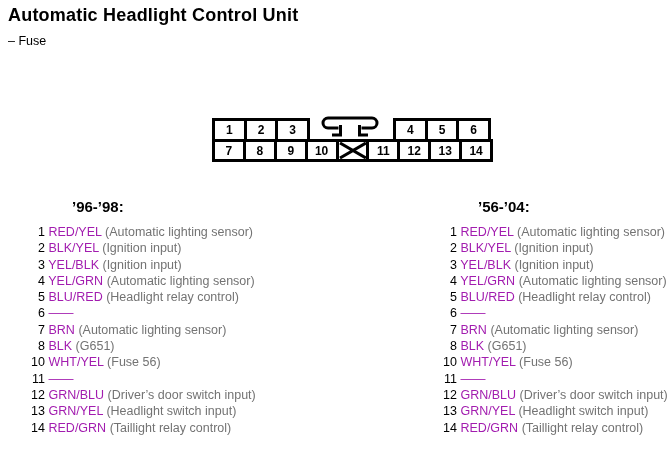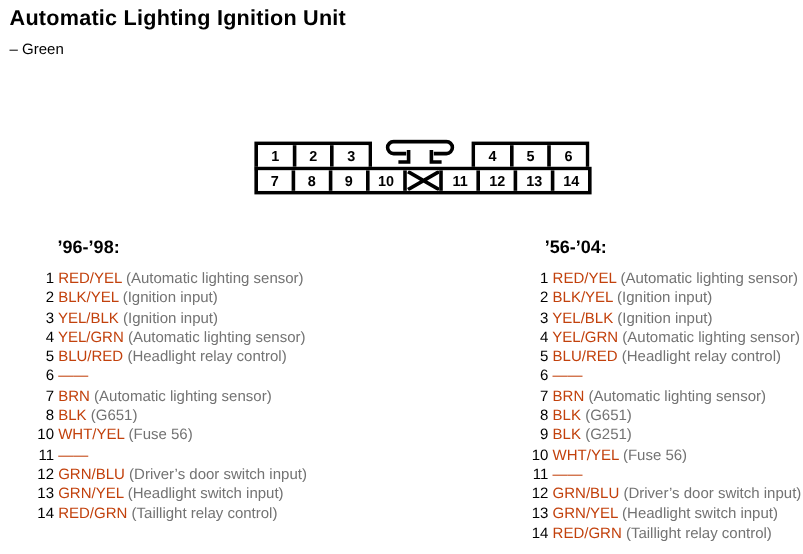--- a/index.html
+++ b/index.html
@@ -68,49 +68,50 @@
     height: 23px;
     z-index: 3;
   }
 
   
   .col-header {
     position: absolute;
     top: 198px;
     font-size: 15px;
     font-weight: 700;
+    margin-left: 24px;
   }
   .col-header.left  { left: 48px; }
   .col-header.right { left: 454px; }
 
   .pin-list {
     position: absolute;
     top: 224px;
     font-size: 12.5px;
     line-height: 16.3px;
     white-space: nowrap;
   }
   .pin-list.left  { left: 28px; }
   .pin-list.right { left: 440px; }
 
   .pin-num {
     display: inline-block;
     width: 17px;
     text-align: right;
   }
-  .pin-wire { color: #c2410c; }
+  .pin-wire { color: #a21caf; }
   .pin-desc { color: #737373; }
 </style>
 </head>
 <body>
 
-<div class="page-title">Automatic Lighting Ignition Unit</div>
+<div class="page-title">Automatic Headlight Control Unit</div>
 
 <div class="notes">
-  <div>– Green</div>
+  <div>– Fuse</div>
 </div>
 
 <div class="connector">
   <svg class="latch-tab" viewBox="0 0 58 23">
     <rect x="2" y="2" width="54" height="10" rx="5" fill="#ffffff" stroke="#000000" stroke-width="3"></rect>
     <rect x="17.5" y="7" width="23" height="13" fill="#ffffff"></rect>
     <path d="M19.5 9 V20.5 M38.5 9 V20.5 M11 19 H19.5 M38.5 19 H47" fill="none" stroke="#000000" stroke-width="3"></path>
   </svg>
 
   <div class="conn-group conn-top-left">
@@ -163,19 +164,18 @@
 
 <div class="pin-list right">
   <div><span class="pin-num">1</span> <span class="pin-wire">RED/YEL</span> <span class="pin-desc">(Automatic lighting sensor)</span></div>
   <div><span class="pin-num">2</span> <span class="pin-wire">BLK/YEL</span> <span class="pin-desc">(Ignition input)</span></div>
   <div><span class="pin-num">3</span> <span class="pin-wire">YEL/BLK</span> <span class="pin-desc">(Ignition input)</span></div>
   <div><span class="pin-num">4</span> <span class="pin-wire">YEL/GRN</span> <span class="pin-desc">(Automatic lighting sensor)</span></div>
   <div><span class="pin-num">5</span> <span class="pin-wire">BLU/RED</span> <span class="pin-desc">(Headlight relay control)</span></div>
   <div><span class="pin-num">6</span> <span class="pin-wire">——</span> <span class="pin-desc"></span></div>
   <div><span class="pin-num">7</span> <span class="pin-wire">BRN</span> <span class="pin-desc">(Automatic lighting sensor)</span></div>
   <div><span class="pin-num">8</span> <span class="pin-wire">BLK</span> <span class="pin-desc">(G651)</span></div>
-  <div><span class="pin-num">9</span> <span class="pin-wire">BLK</span> <span class="pin-desc">(G251)</span></div>
   <div><span class="pin-num">10</span> <span class="pin-wire">WHT/YEL</span> <span class="pin-desc">(Fuse 56)</span></div>
   <div><span class="pin-num">11</span> <span class="pin-wire">——</span> <span class="pin-desc"></span></div>
   <div><span class="pin-num">12</span> <span class="pin-wire">GRN/BLU</span> <span class="pin-desc">(Driver’s door switch input)</span></div>
   <div><span class="pin-num">13</span> <span class="pin-wire">GRN/YEL</span> <span class="pin-desc">(Headlight switch input)</span></div>
   <div><span class="pin-num">14</span> <span class="pin-wire">RED/GRN</span> <span class="pin-desc">(Taillight relay control)</span></div>
 </div>
 
 </body></html>

